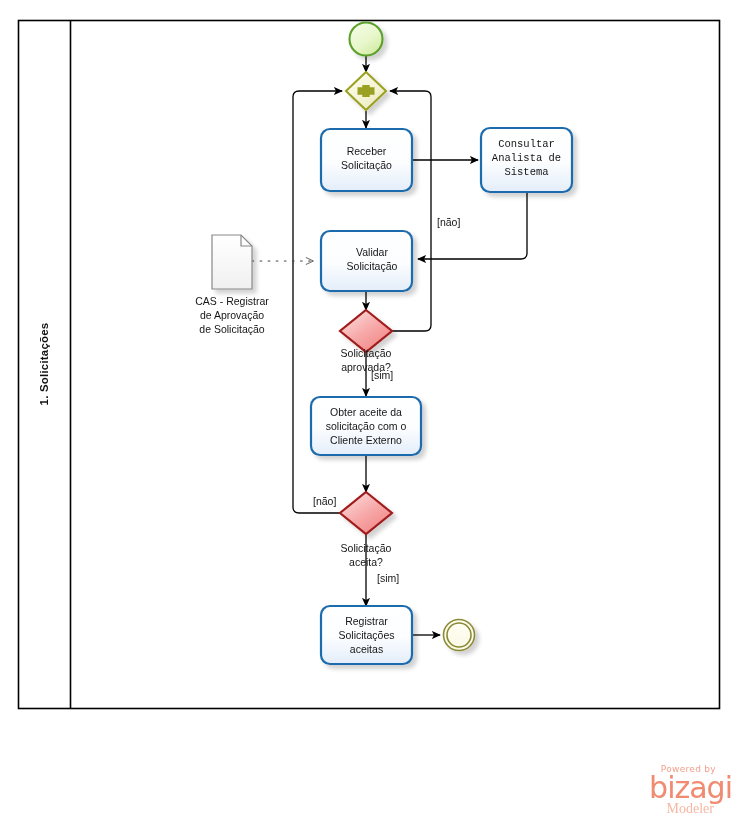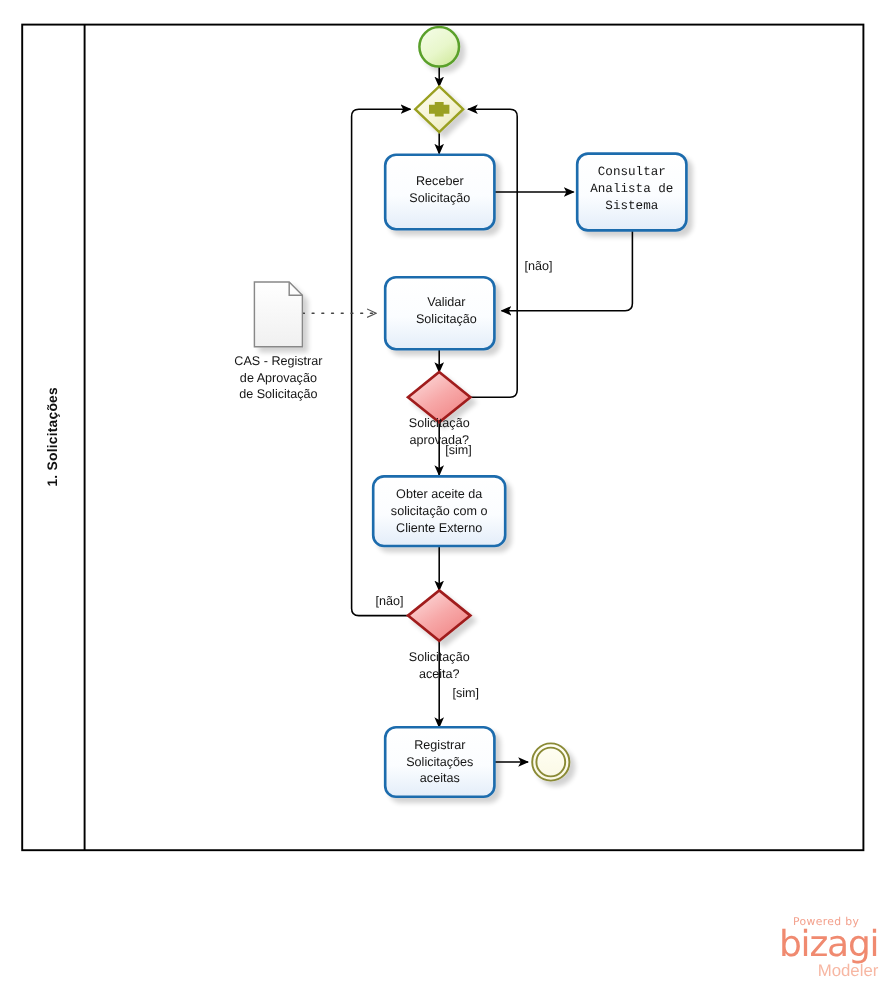--- a/index.html
+++ b/index.html
@@ -66,26 +66,27 @@
   #logo-bizagi {
     font-family: "DejaVu Sans", sans-serif;
     font-size: 30px;
     font-weight: normal;
     color: #f08a70;
     line-height: 30px;
     letter-spacing: -1px;
     margin-top: -1px;
   }
   #logo-modeler {
-    font-family: Liberation Sans, sans-serif;
+    font-family: Liberation Serif, serif;
     font-size: 14px;
     color: #f7b7a3;
     line-height: 15px;
     letter-spacing: 0px;
     margin-top: -2px;
+    margin-right: 18px;
   }
   .node-label {
     position: absolute;
     text-align: center;
     font-size: 10.5px;
     color: #151515;
     line-height: 14px;
     pointer-events: none;
   }
   .flow-label {

